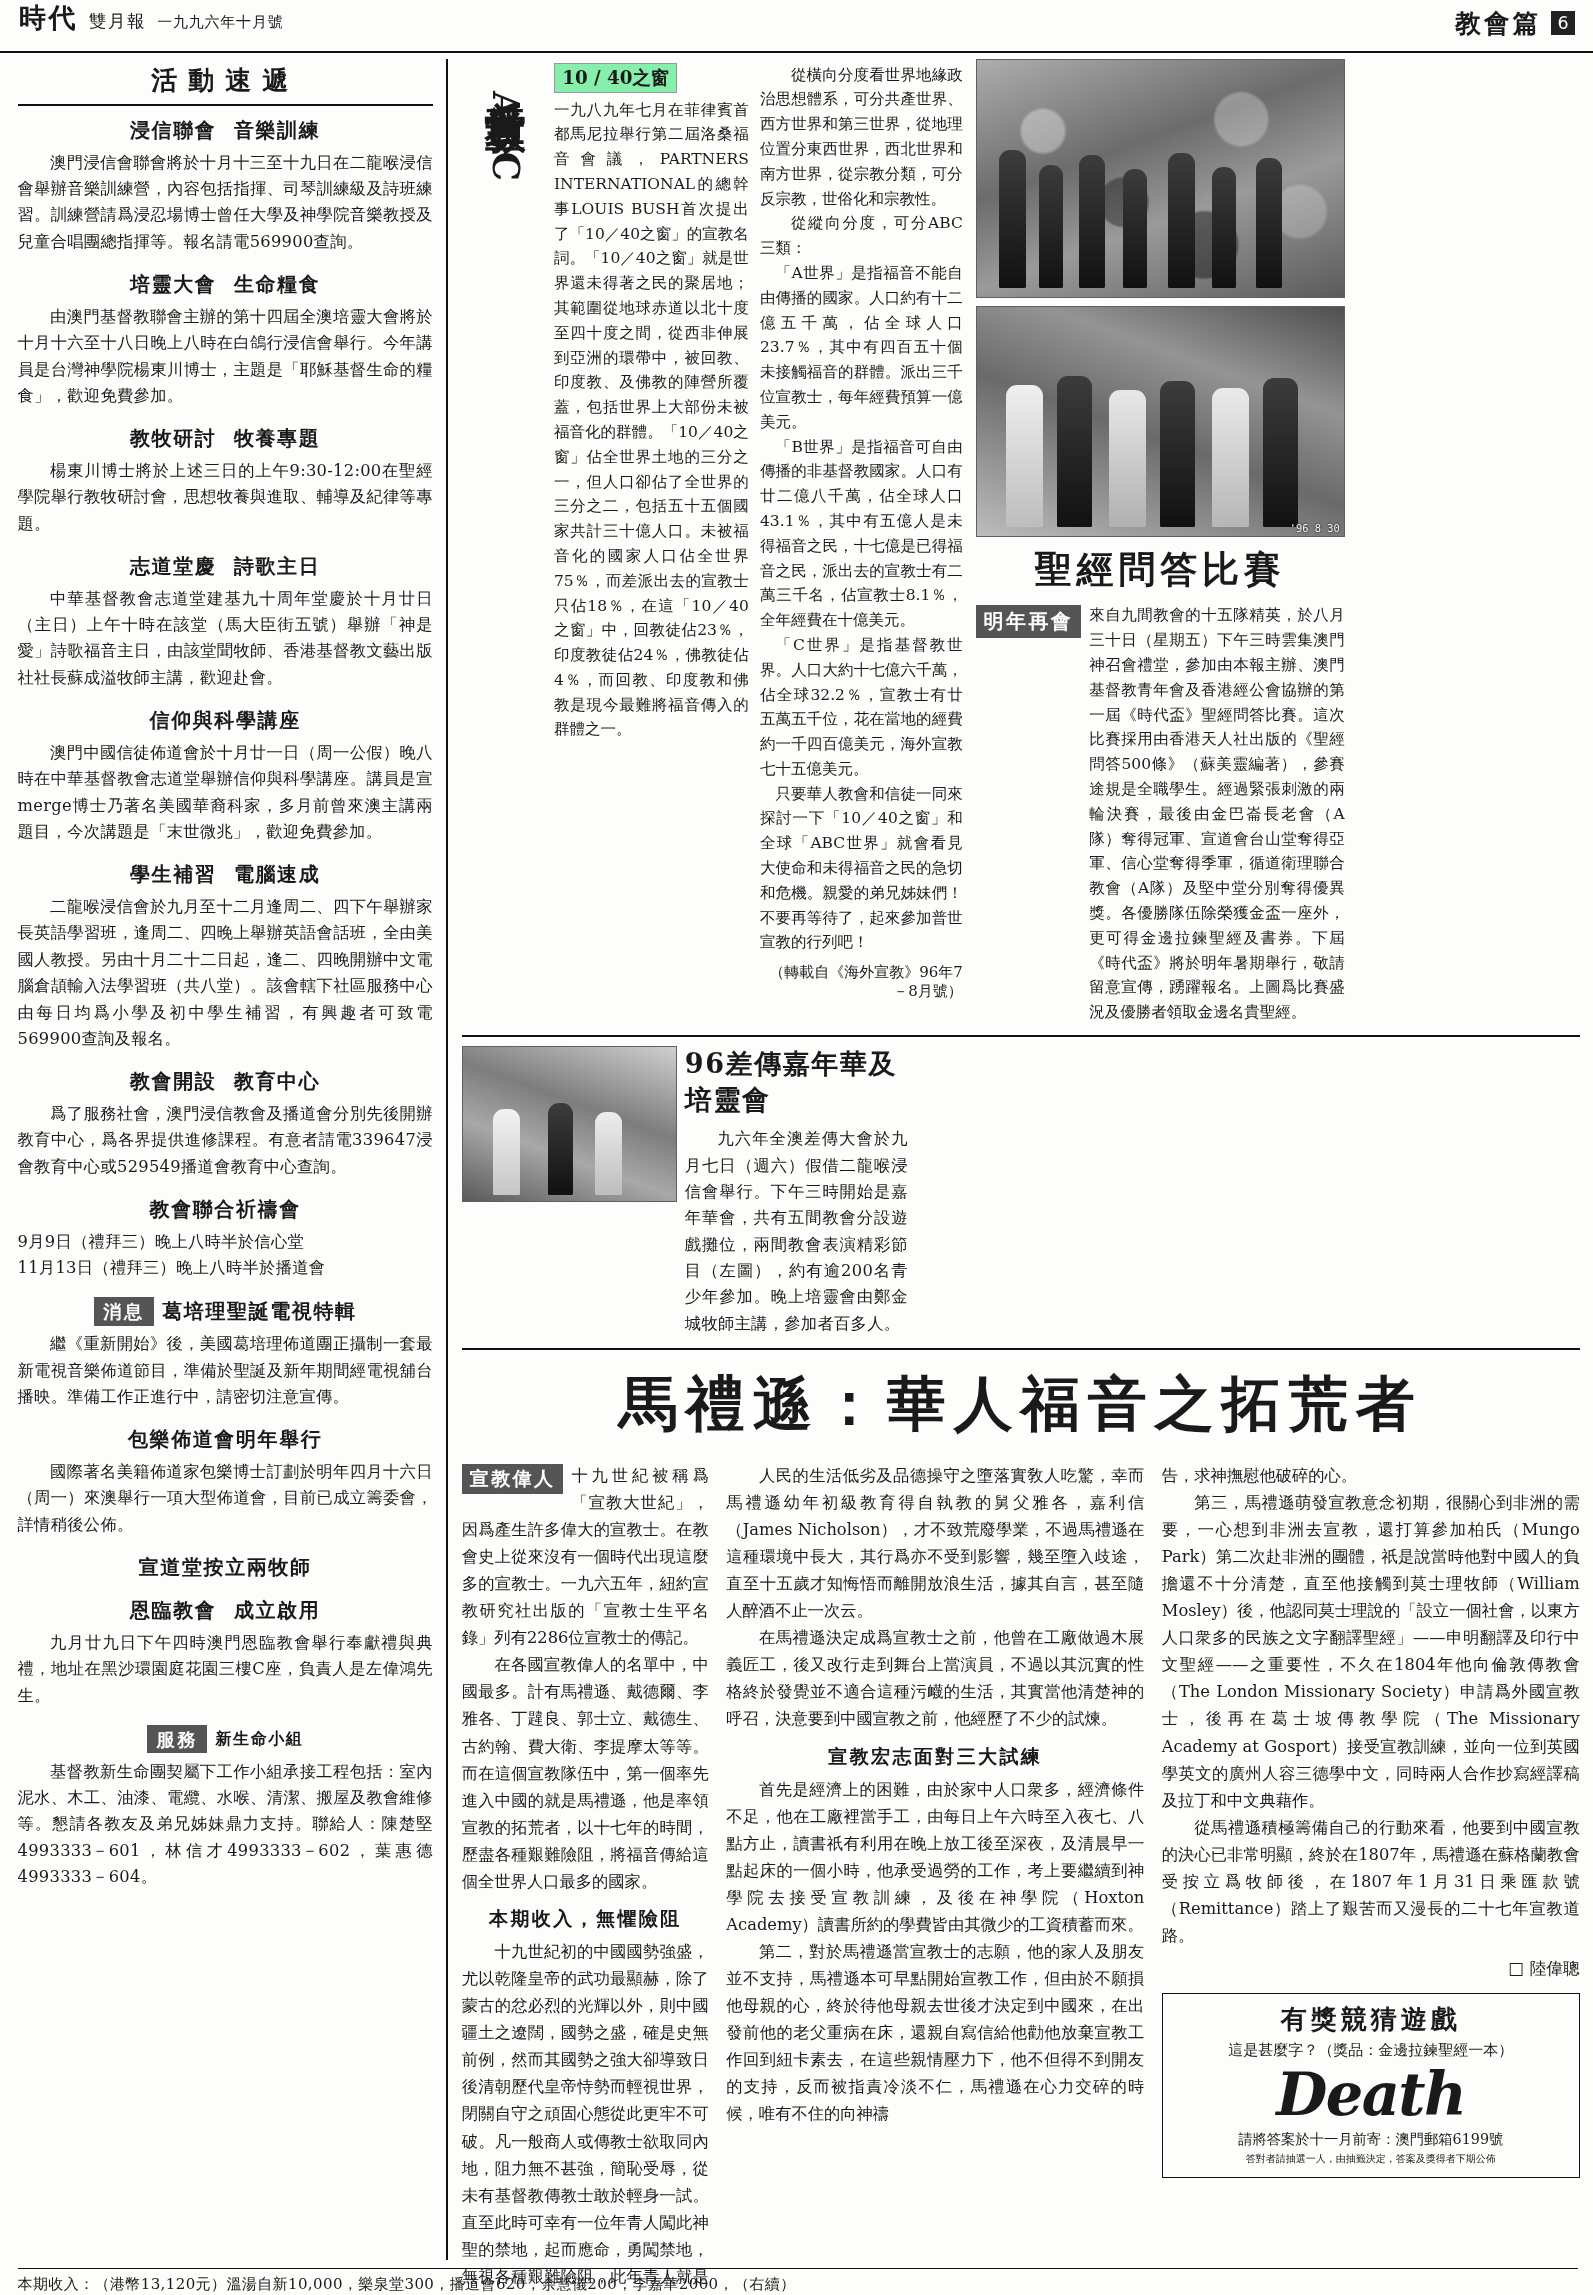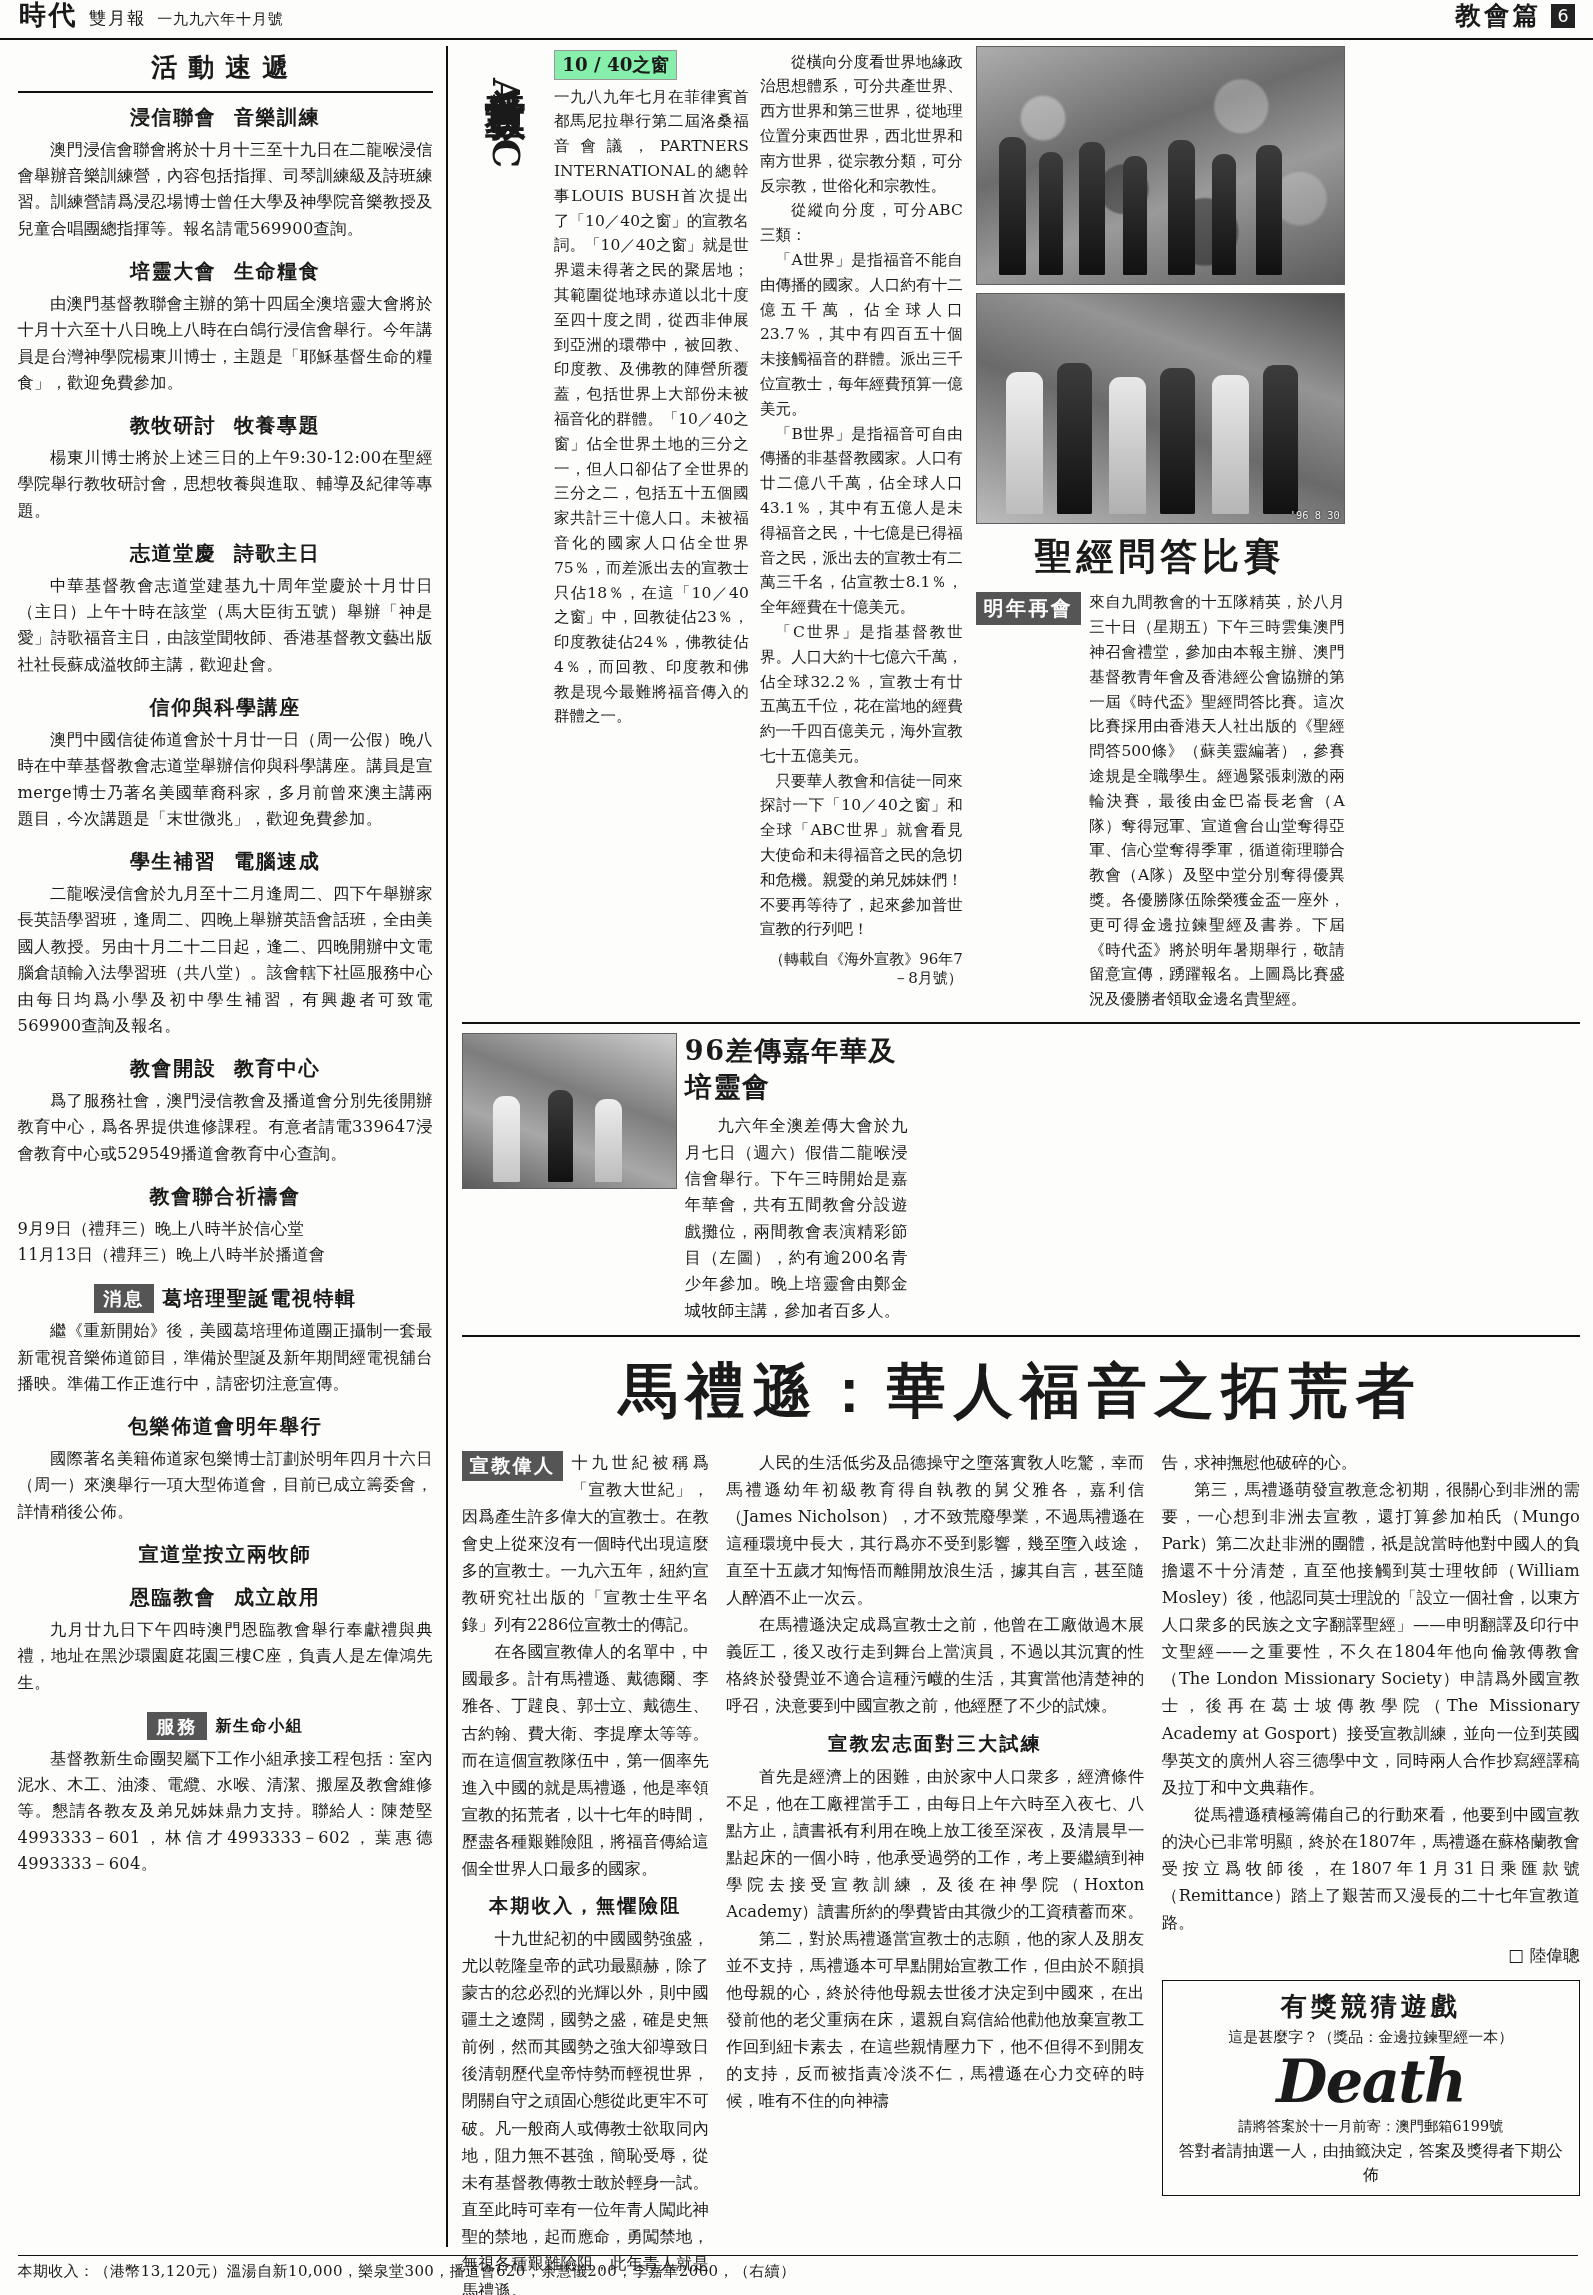--- a/index.html
+++ b/index.html
@@ -13,24 +13,23 @@
     width: 1594px;
     height: 2295px;
     position: relative;
     background: #fdfdfb;
     padding: 0;
     overflow: hidden;
   }
   
   .masthead {
     position: relative;
-    height: 40px;
+    height: 53px;
     border-bottom: 2.4px solid #111;
     display: flex;
-    align-items: flex-end;
     padding: 0 19px 4.8px 19px;
     gap: 48px;
   }
   .mh-left { display: flex; align-items: baseline; gap: 11px; }
   .mh-title {
     font-size: 27px;
     font-weight: bold;
     letter-spacing: 2.4px;
     font-family: "DejaVu Serif", serif;
   }
@@ -345,21 +344,21 @@
     letter-spacing: -1.6px;
     line-height: 1.05;
     font-style: italic;
   }
   .contest-note {
     font-size: 14.3px;
     font-family: "DejaVu Serif", serif;
     margin-top: 4.8px;
   }
   .contest-fine {
-    font-size: 16px;
+    font-size: 10px;
     font-family: "DejaVu Serif", serif;
     margin-top: 3.2px;
     line-height: 1.45;
   }
 
   
   .footer {
     border-top: 1.6px solid #111;
     margin: 8px 16px 0 17.5px;
     padding-top: 6.4px;

